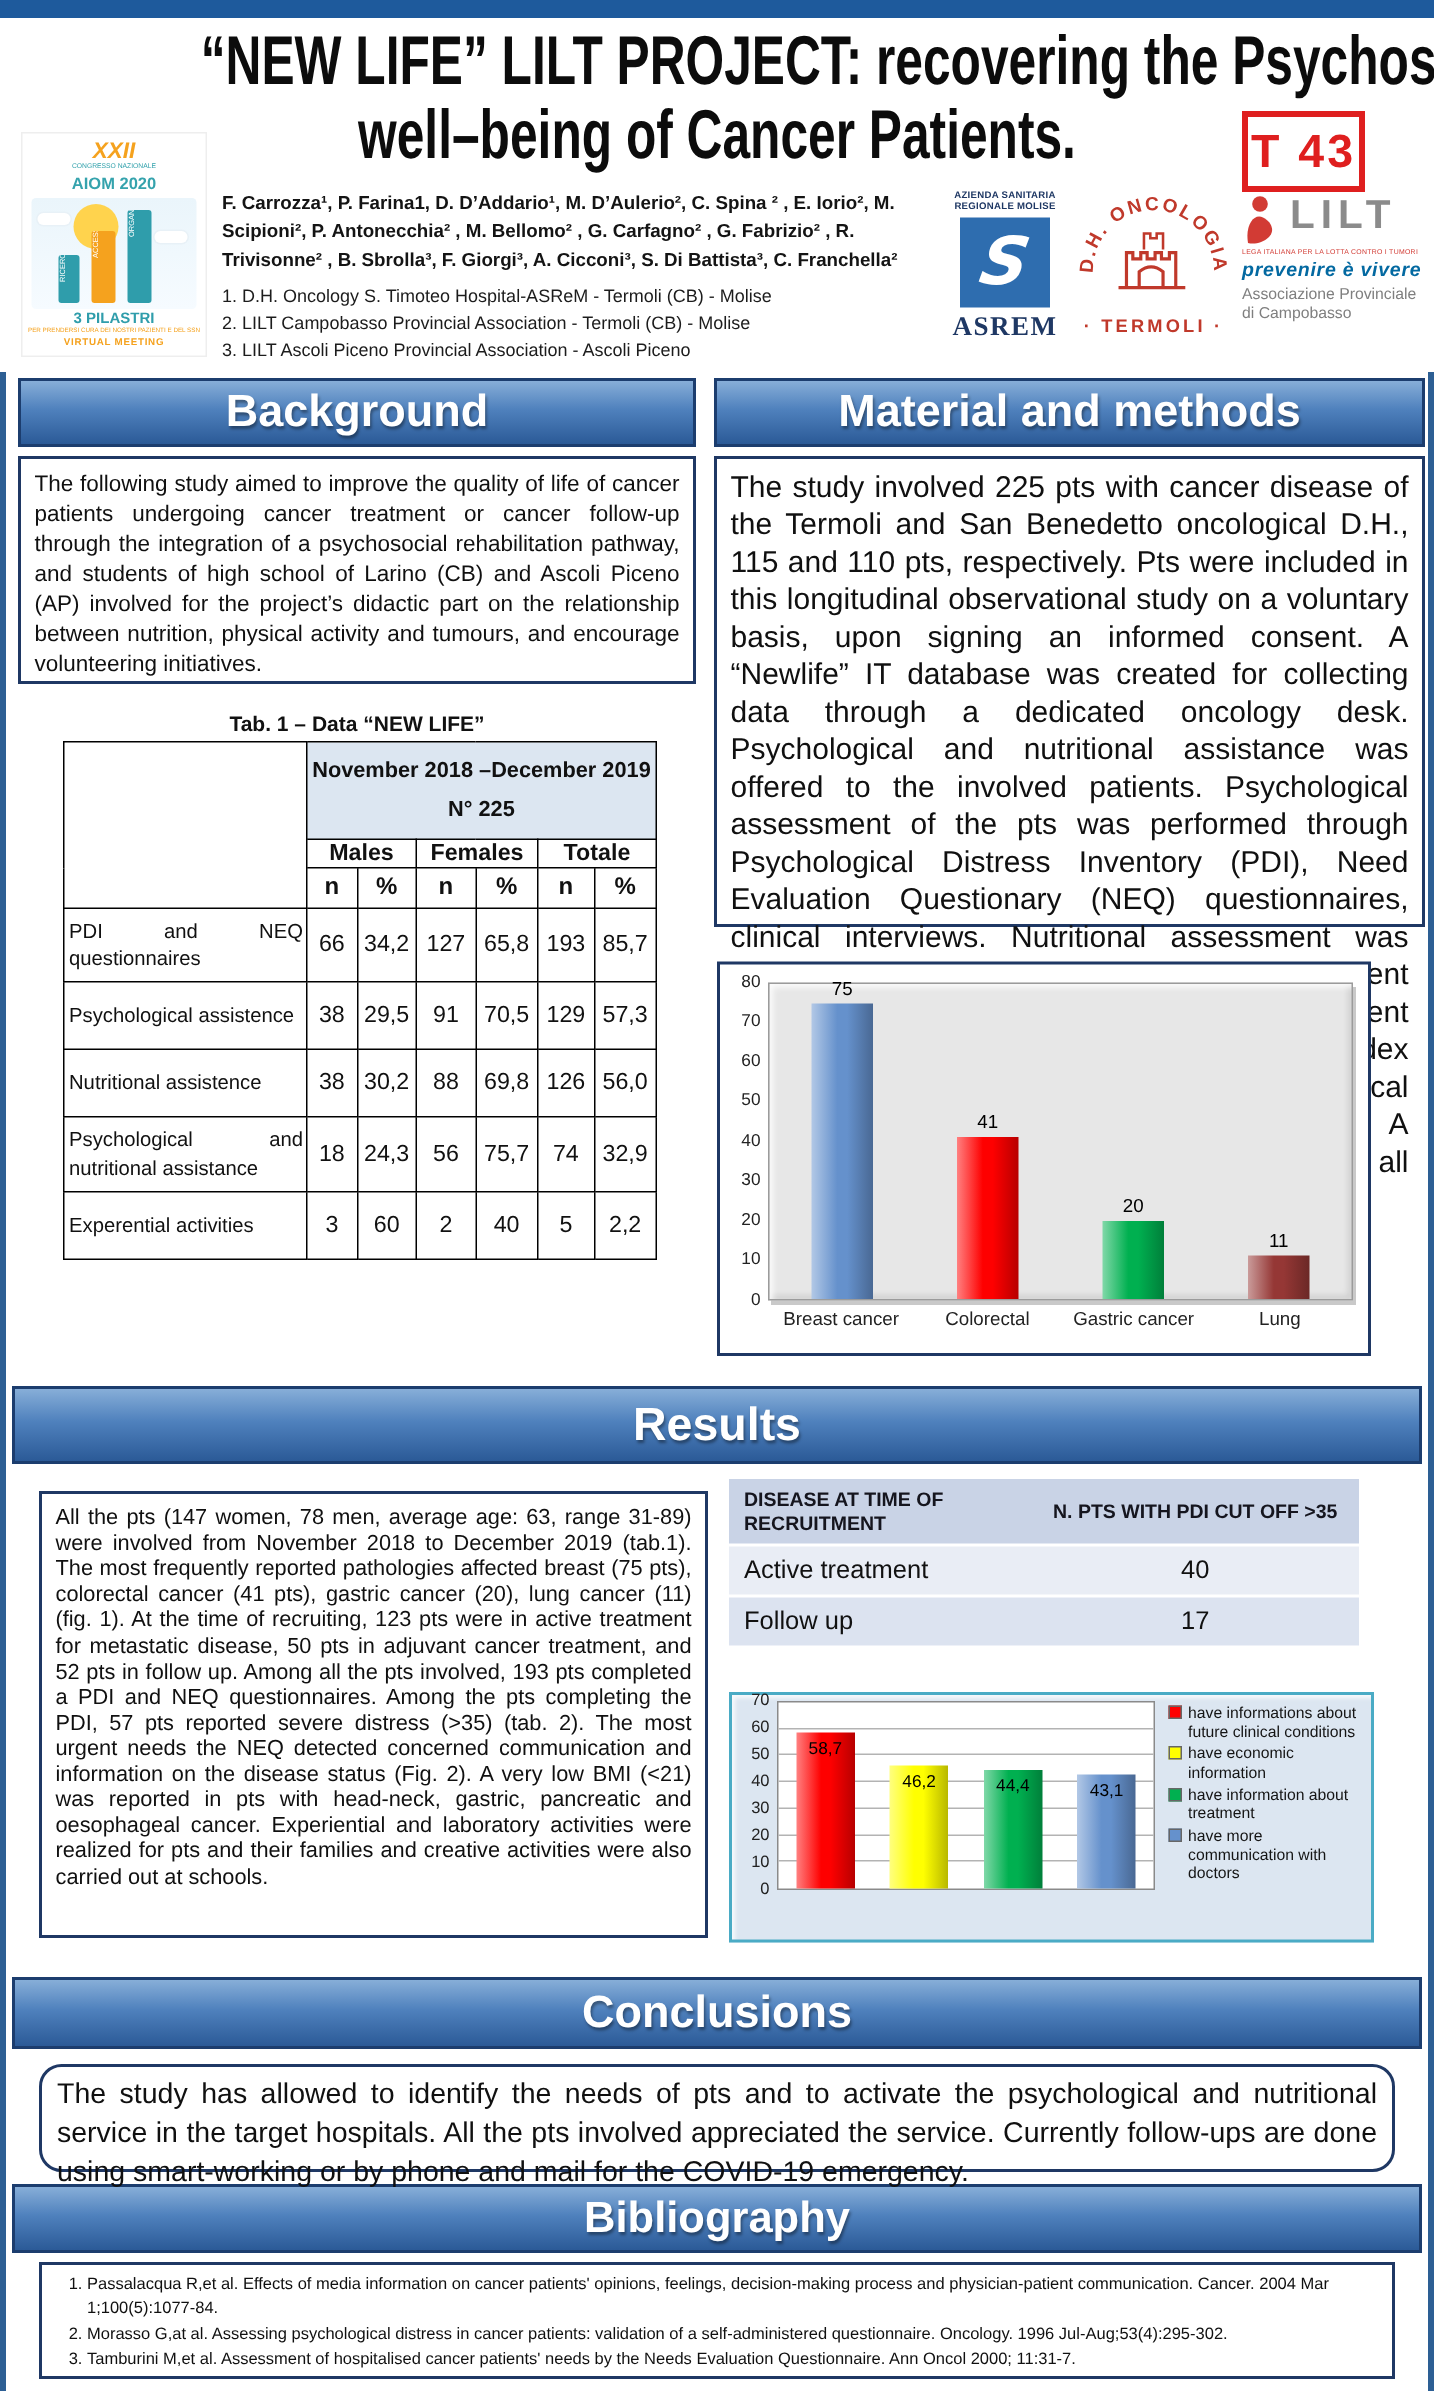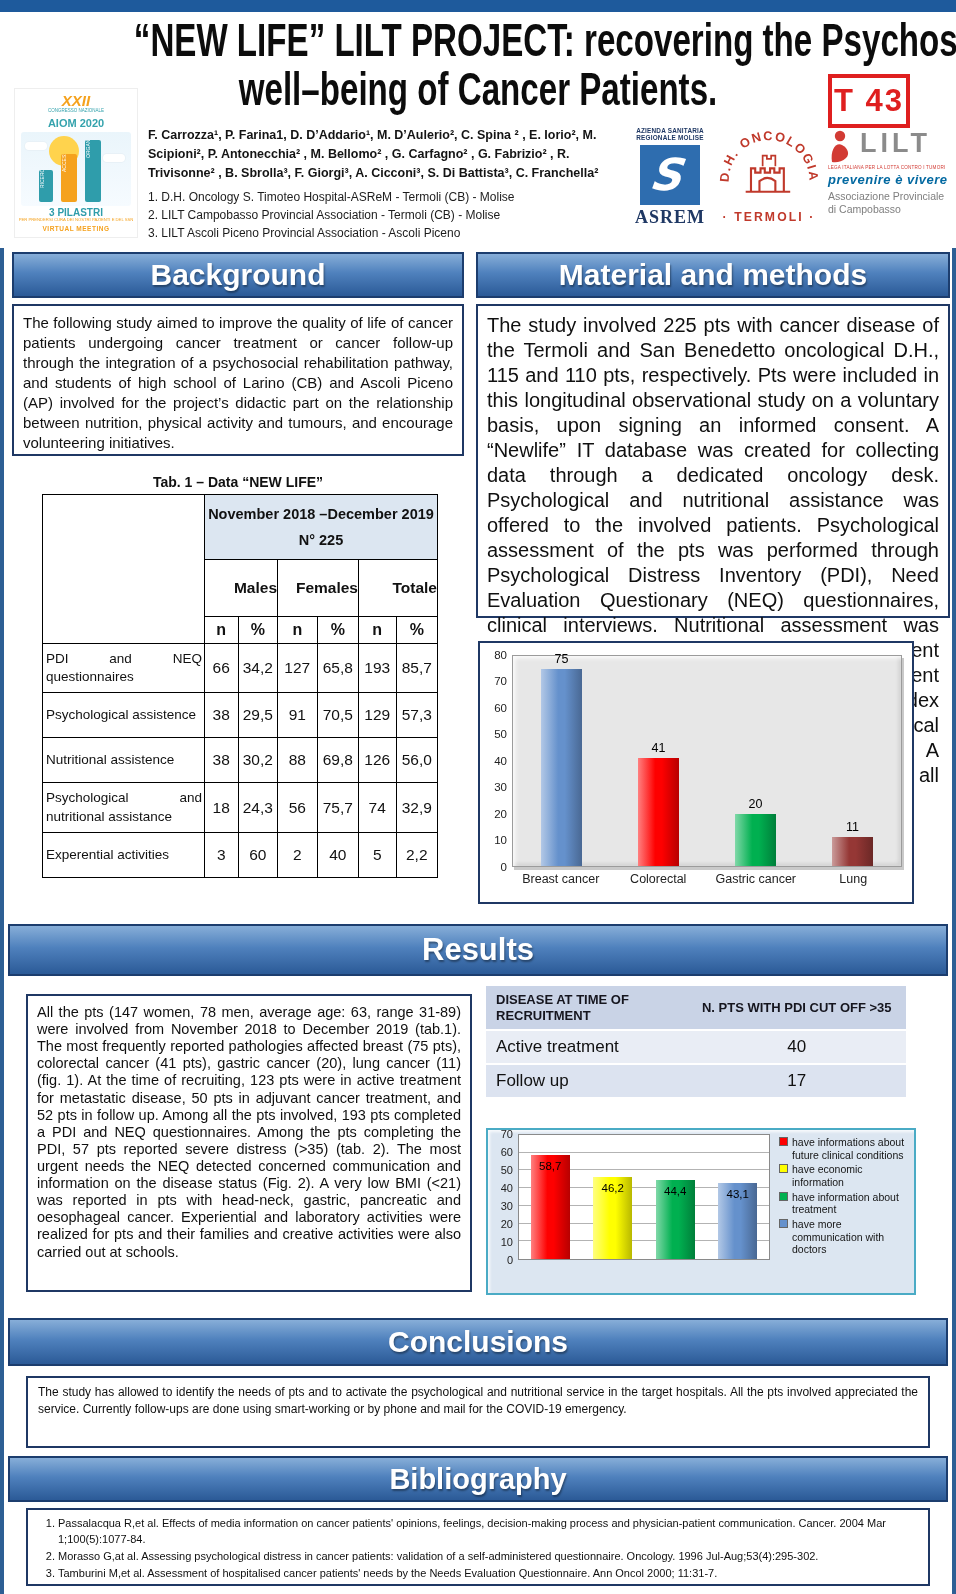--- a/index.html
+++ b/index.html
@@ -64,32 +64,32 @@
   #hdr-mm{left:476px;top:252px;width:474px;height:46px;font-size:30px;}
   #hdr-res{left:8px;top:924px;width:940px;height:52px;font-size:31px;}
   #hdr-con{left:8px;top:1318px;width:940px;height:48px;font-size:30px;}
   #hdr-bib{left:8px;top:1456px;width:940px;height:46px;font-size:29px;}
 
   .tbox{position:absolute;border:2px solid #1f3864;background:#fff;box-sizing:border-box;
         text-align:justify;color:#101010;}
   #box-bg{left:12px;top:304px;width:452px;height:152px;padding:7px 9px;font-size:15px;line-height:1.33;}
   #box-mm{left:476px;top:304px;width:474px;height:314px;padding:7px 9px;font-size:20px;line-height:1.25;}
   #box-res{left:26px;top:994px;width:446px;height:298px;padding:8px 9px;font-size:14.5px;line-height:1.18;}
-  #box-con{left:26px;top:1376px;width:904px;height:72px;padding:6px 10px;font-size:12px;line-height:1.38;}
+  #box-con{left:26px;top:1376px;width:904px;height:72px;padding:6px 10px;font-size:19px;line-height:1.38;border-radius:15px;}
   #box-bib{left:26px;top:1508px;width:904px;height:78px;padding:4px 8px;font-size:11px;line-height:1.45;text-align:left;}
   #box-bib ol{margin:2px 0 0 0;padding-left:22px;}
   #box-bib li{margin-bottom:1px;}
 
   
   #tab1-cap{position:absolute;left:12px;top:474px;width:452px;text-align:center;font-weight:bold;font-size:14px;}
   #table1{position:absolute;left:42px;top:494px;width:396px;border-collapse:collapse;table-layout:fixed;background:#fff;}
   #table1 td{border:1px solid #000;box-sizing:border-box;}
   #table1 .period{background:#dce6f1;text-align:center;font-weight:bold;font-size:14.5px;padding:11px 2px;}
   #table1 .period div+div{margin-top:10px;}
-  #table1 .grp{text-align:right;font-weight:bold;font-size:15.5px;padding:19px 0;}
+  #table1 .grp{text-align:center;font-weight:bold;font-size:15.5px;padding:0 0;}
   #table1 .sub{text-align:center;font-weight:bold;font-size:16px;padding:4px 0;}
   #table1 .rlab{font-size:13.5px;text-align:justify;padding:6px 2px 6px 3px;line-height:1.35;}
   #table1 tbody td{text-align:center;font-size:15.5px;padding:13px 2px;}
   #table1 tbody td.tot{font-weight:normal;}
   #table1 .blank{background:#fff;}
 
   
   #fig1-cap{position:absolute;left:476px;top:618px;width:474px;text-align:center;font-weight:bold;font-size:15.5px;}
   #fig1{position:absolute;left:478px;top:641px;width:436px;height:263px;border:2px solid #1f3864;
         box-sizing:border-box;background:#fff;padding:12px 10px 2px 6px;}

